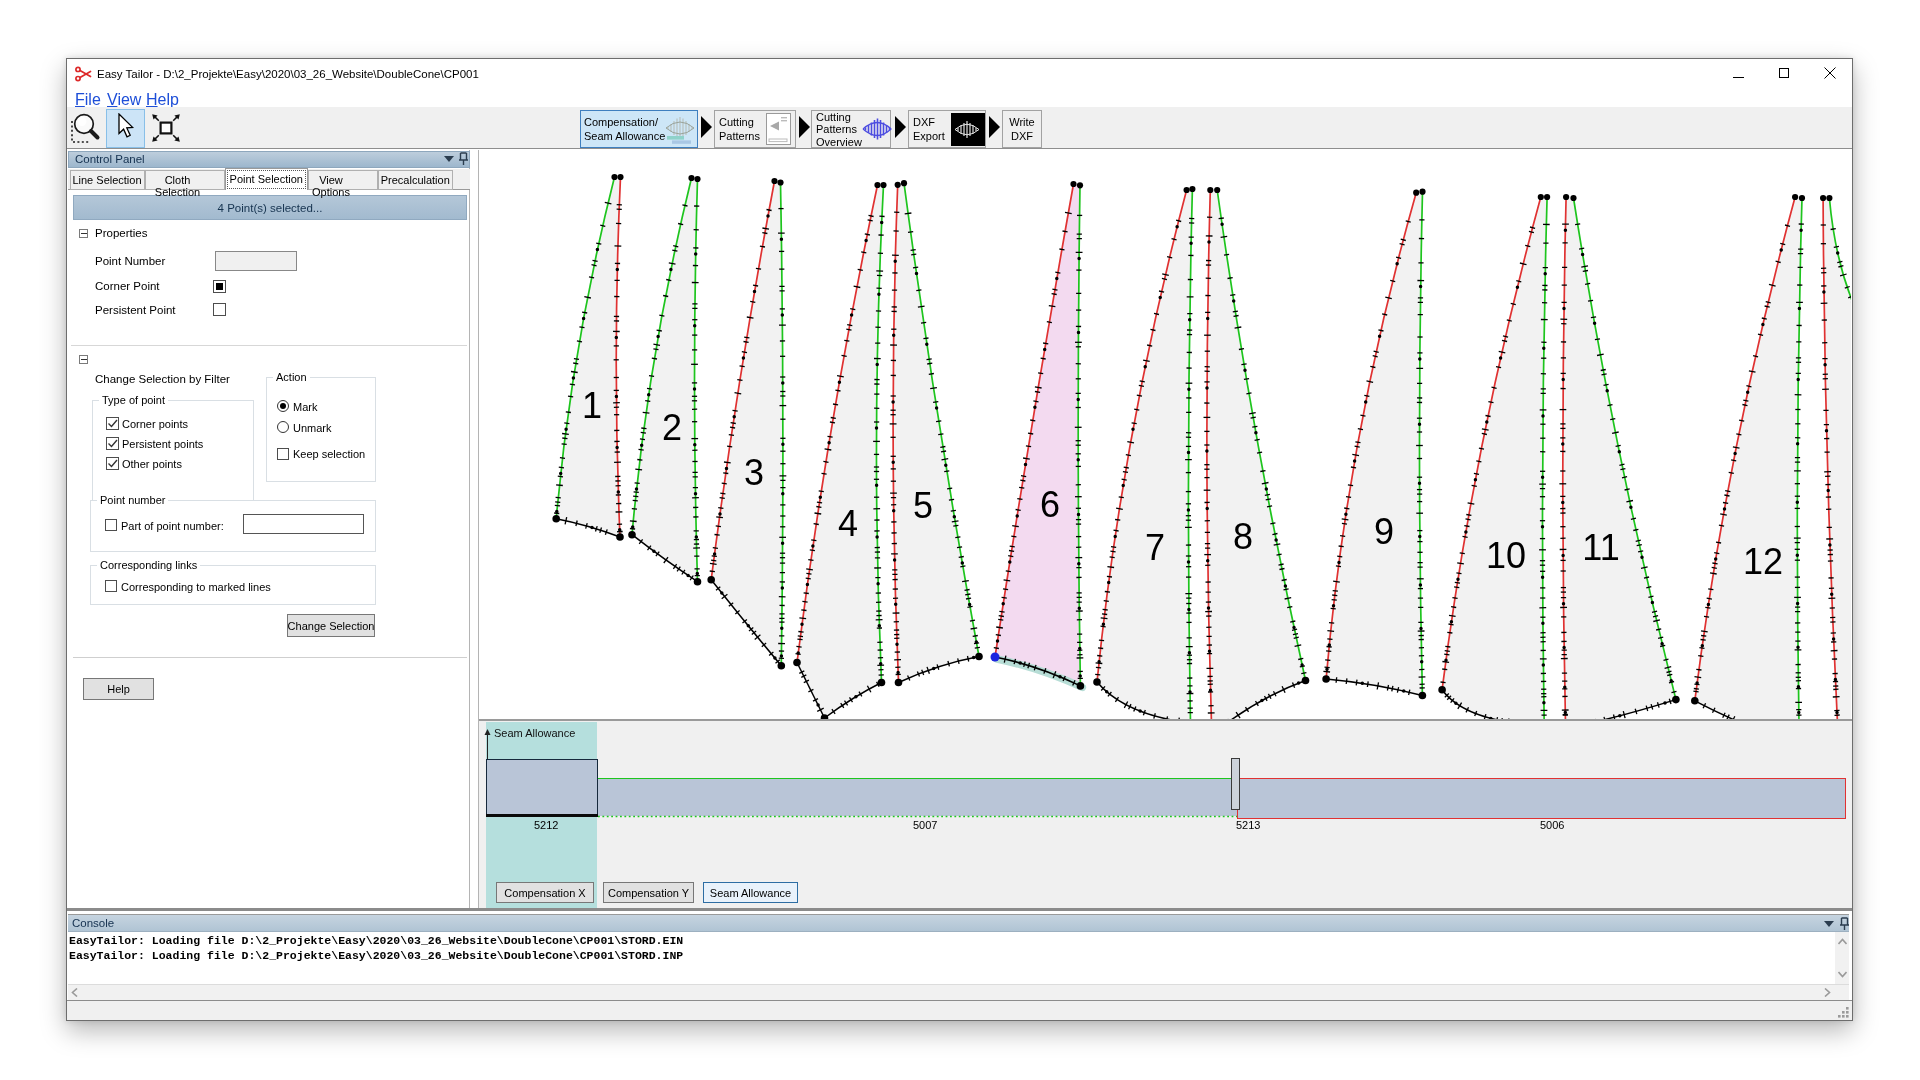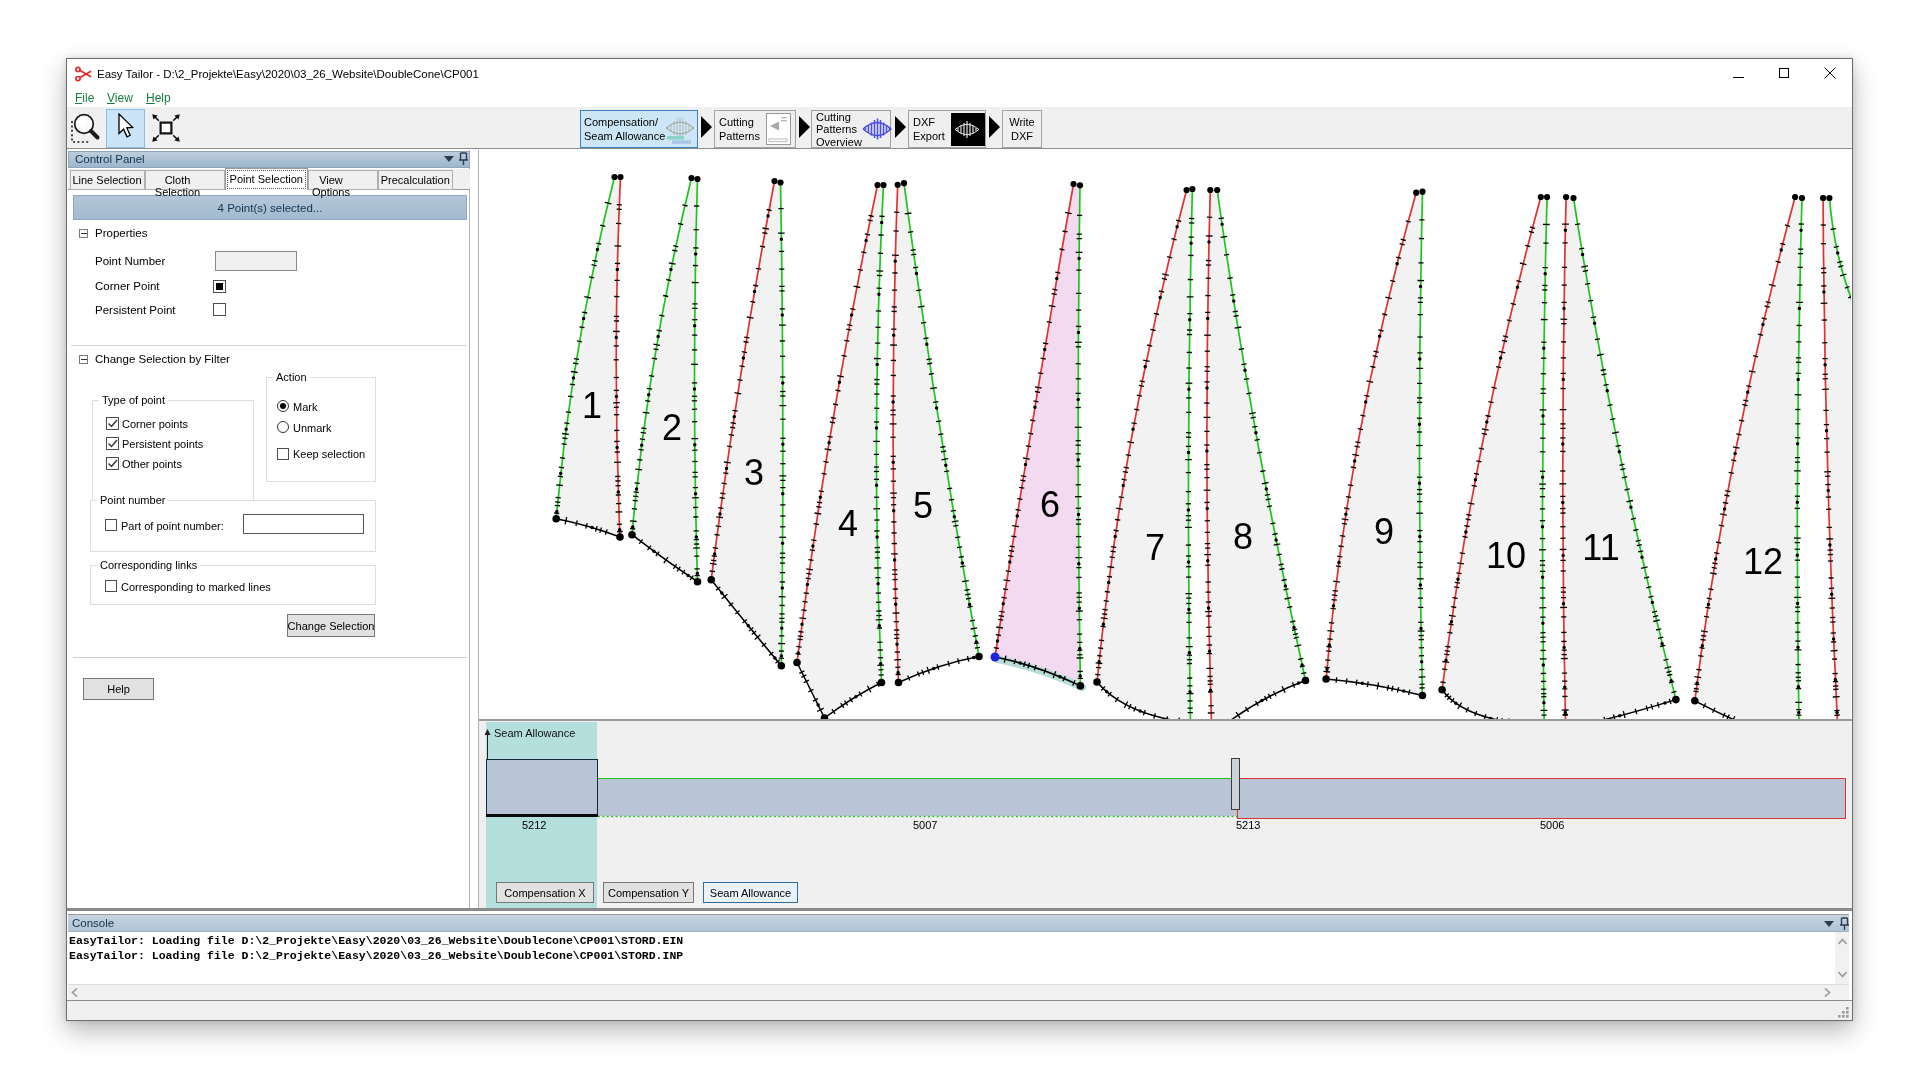--- a/index.html
+++ b/index.html
@@ -1,20 +1,20 @@
 <!DOCTYPE html>
 <html><head><meta charset="utf-8">
 <style>
 *{margin:0;padding:0;box-sizing:border-box}
 html,body{width:1920px;height:1080px;background:#fff;font-family:"Liberation Sans",sans-serif;overflow:hidden;position:relative}
 .a{position:absolute}
 #win{left:66px;top:58px;width:1787px;height:963px;background:#fff;border:1px solid #6d6d6d;box-shadow:0 10px 24px rgba(0,0,0,.28),0 0 6px rgba(0,0,0,.12)}
 .t11{font-size:11px;color:#000}
 .t115{font-size:11.5px;color:#000}
-.t12{font-size:12px;color:#15803d}
+.t12{font-size:16px;color:#1d4ed8}
 .gb{border:1px solid #d9dfe4;background:transparent}
 .gbl{position:absolute;top:-7px;left:6px;background:#fff;padding:0 3px;font-size:11px;white-space:nowrap}
 .cb{position:absolute;width:13px;height:13px;border:1px solid #4d4d4d;background:#fff}
 .btn{position:absolute;background:#e1e1e1;border:1px solid #777;font-size:11px;display:flex;align-items:center;justify-content:center;white-space:nowrap}
 </style></head>
 <body>
 <div id="win" class="a"></div>
 
 <svg class="a" style="left:75px;top:66px" width="17" height="16" viewBox="0 0 17 16">
 <g stroke="#dd2a2a" stroke-width="1.7" fill="none" stroke-linecap="round">
@@ -178,21 +178,21 @@
 <div class="a" style="left:215px;top:251px;width:82px;height:20px;background:#f0f0f0;border:1px solid #888"></div>
 <div class="a t115" style="left:95px;top:280px">Corner Point</div>
 <div class="cb" style="left:213px;top:280px"></div>
 <div class="a" style="left:216px;top:283px;width:7px;height:7px;background:#000"></div>
 <div class="a t115" style="left:95px;top:304px">Persistent Point</div>
 <div class="cb" style="left:213px;top:303px"></div>
 <div class="a" style="left:71px;top:345px;width:396px;height:1px;background:#d7d7d7"></div>
 
 <div class="a" style="left:79px;top:355px;width:9px;height:9px;border:1px solid #7a7a7a;background:#fff"></div>
 <div class="a" style="left:80.5px;top:359px;width:6px;height:1px;background:#333"></div>
-<div class="a t115" style="left:95px;top:353px">Change Selection by Filter</div>
+<div class="a t115" style="left:95px;top:373px">Change Selection by Filter</div>
 
 <div class="a gb" style="left:92px;top:400px;width:162px;height:101px">
   <div class="gbl">Type of point</div>
   </div>
 <div class="cb" style="left:106px;top:417px"></div>
 <svg class="a" style="left:108px;top:419px" width="10" height="9">
     <path d="M0.5,4.5 L3.5,7.5 L9,1" fill="none" stroke="#333" stroke-width="1.4"></path>
   </svg>
 <div class="a t11" style="left:122px;top:418px">Corner points</div>
 <div class="cb" style="left:106px;top:437px"></div>
@@ -1707,21 +1707,21 @@
     <path d="M4.5,0 L1.5,6 L7.5,6 Z" fill="#222"></path>
   </svg>
 <div class="a" style="left:486px;top:759px;width:112px;height:56px;background:#b9c5d7;border:1.5px solid #16293c;border-bottom:none"></div>
 <div class="a" style="left:598px;top:778px;width:639px;height:38px;background:#b9c5d7;border-top:1.5px solid #1ec51e"></div>
 <svg class="a" style="left:598px;top:815px" width="639" height="3">
     <line x1="0" y1="1.5" x2="639" y2="1.5" stroke="#1ec51e" stroke-width="1.6" stroke-dasharray="1.8 2.6"></line>
   </svg>
 <div class="a" style="left:486px;top:814px;width:112px;height:3px;background:#0a0a0a"></div>
 <div class="a" style="left:1237px;top:778px;width:609px;height:41px;background:#b9c5d7;border:1.5px solid #e03232"></div>
 <div class="a" style="left:1230.5px;top:758px;width:9px;height:52px;background:#ccd2da;border:1px solid #3a3a3a"></div>
-<div class="a t11" style="left:522px;top:819px">5212</div>
+<div class="a t11" style="left:534px;top:819px">5212</div>
 <div class="a t11" style="left:913px;top:819px">5007</div>
 <div class="a t11" style="left:1236px;top:819px">5213</div>
 <div class="a t11" style="left:1540px;top:819px">5006</div>
 <div class="btn" style="left:496px;top:882px;width:98px;height:21px;font-size:11px">Compensation X</div>
 <div class="btn" style="left:603px;top:882px;width:91px;height:21px;font-size:11px">Compensation Y</div>
 <div class="btn" style="left:703px;top:882px;width:95px;height:21px;font-size:11px;background:#e9f2fb;border-color:#2d6da3">Seam Allowance</div>
 
 <div class="a" style="left:67px;top:908px;width:1785px;height:3px;background:#8b8b8b"></div>
 <div class="a" style="left:68px;top:914px;width:1781px;height:86px;background:#f0f0f0;border:1px solid #9a9a9a"></div>
 <div class="a" style="left:68px;top:915px;width:1781px;height:17px;background:linear-gradient(#c6d4e0,#b0c4d4);border-bottom:1px solid #9db0c0"></div>

